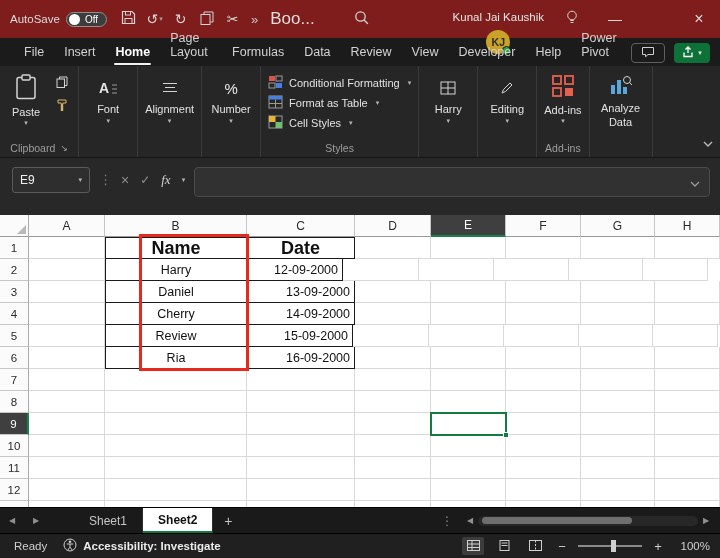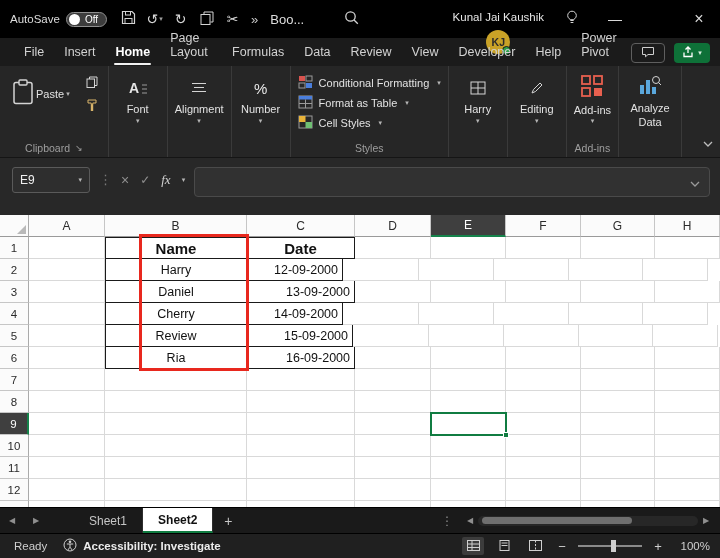--- a/index.html
+++ b/index.html
@@ -1,33 +1,33 @@
 <!DOCTYPE html>
 <html><head>
 <meta charset="utf-8">
 <style>
   * { box-sizing: border-box; margin: 0; padding: 0; }
   html,body { width:720px; height:558px; overflow:hidden; background:#1b1b1b;
     font-family:"Liberation Sans", sans-serif; }
   .app { width:720px; height:558px; display:flex; flex-direction:column; }
 
   
-  .titlebar { height:38px; background:#000000; color:#e3e3e3; display:flex; align-items:center;
+  .titlebar { height:38px; background:#7f1d1d; color:#e3e3e3; display:flex; align-items:center;
     padding-left:10px; flex:none; }
   .autosave { display:flex; align-items:center; gap:6px; margin-right:10px; }
   .as-label { font-size:11.5px; color:#dcdcdc; }
   .toggle { display:inline-flex; align-items:center; gap:5px; background:#3d3d3d;
     border:1px solid #8f8f8f; border-radius:10px; padding:1px 8px 1px 2px; }
   .knob { width:11px; height:11px; border-radius:50%; background:#fff; }
   .state { font-size:10px; color:#fff; }
   .tb-btn { width:23px; height:28px; display:flex; align-items:center; justify-content:center;
     color:#d6d6d6; font-size:14px; margin-right:3px; position:relative; }
   .mini-caret { font-size:7px; color:#9e9e9e; margin-left:1px; }
   .overflow-glyph { font-size:13px; color:#c9c9c9; margin:0 12px 0 4px; }
-  .doc-title { font-size:13px; color:#dedede; margin-right:34px; }
+  .doc-title { font-size:17px; color:#dedede; margin-right:34px; }
   .search-btn { width:26px; height:28px; display:flex; align-items:center; justify-content:center; }
   .user-cluster { margin-left:auto; display:flex; align-items:center; gap:7px;flex-direction:column; }
   .user-name { font-size:11.5px; color:#e6e6e6; white-space:nowrap; }
   .avatar { width:24px; height:24px; border-radius:50%; background:#c9a227; color:#2a2a2a;
     font-size:10.5px; font-weight:bold; display:flex; align-items:center; justify-content:center;
     position:relative; }
   .avatar::after { content:""; position:absolute; right:-1px; bottom:-1px; width:7px; height:7px;
     border-radius:50%; background:#31a24c; border:1.5px solid #1b1b1b; }
   .bulb-btn { width:28px; height:28px; display:flex; align-items:center; justify-content:center;
     margin-left:14px; }
@@ -53,21 +53,21 @@
 
   
   .ribbon { height:92px; background:#262626; display:flex; position:relative;
     border-bottom:1px solid #151515; flex:none; }
   .rgroup { display:flex; flex-direction:column; align-items:center; border-right:1px solid #3a3a3a;
     padding:6px 7px 0; position:relative; }
   .glabel { margin-top:auto; margin-bottom:3px; font-size:10.5px; color:#9e9e9e; display:flex;
     align-items:center; gap:5px; }
   .launcher { font-size:9px; color:#9e9e9e; }
   .clip-row { display:flex; gap:8px; }
-  .paste-btn { display:flex; flex-direction:row; align-items:center; gap:2px; padding:2px 5px; }
+  .paste-btn { display:flex; flex-direction:column; align-items:center; gap:2px; padding:2px 5px; }
   .btn-label { font-size:11px; color:#e2e2e2; }
   .caret { font-size:7px; color:#b5b5b5; line-height:6px; }
   .mini-col { display:flex; flex-direction:column; gap:8px; padding-top:3px; }
   .mini-icon { width:18px; height:16px; display:flex; align-items:center; justify-content:center; }
   .vgroup { display:flex; flex-direction:column; align-items:center; gap:3px; padding-top:4px;
     min-width:44px; }
   .vgroup .icon-slot { height:24px; display:flex; align-items:center; justify-content:center; }
   .vgroup .btn-label { font-size:11px; }
   .glyph-pct { font-size:15px; color:#e8e8e8; }
   .styles-col { display:flex; flex-direction:column; gap:4px; align-items:flex-start; padding-top:3px; }
@@ -101,21 +101,21 @@
     border-left:9px solid transparent; border-bottom:9px solid #b9b9b9; }
   .col-h { height:22px; background:#fbfbfb; border-right:1px solid #c6c6c6; border-bottom:1px solid #9a9a9a;
     font-size:12px; color:#2b2b2b; display:flex; align-items:center; justify-content:center; flex:none; }
   .col-h.sel { background:#3f3f3f; color:#fff; border-bottom:2px solid #15834b; }
   .grow { display:flex; height:22px; }
   .row-h { width:29px; background:#fbfbfb; border-right:1px solid #aaa; border-bottom:1px solid #c6c6c6;
     font-size:11.5px; color:#2b2b2b; display:flex; align-items:center; justify-content:center; flex:none; }
   .row-h.sel { background:#3f3f3f; color:#fff; border-right:2px solid #15834b; }
   .cell { border-right:1px solid #d9d9d9; border-bottom:1px solid #d9d9d9; font-size:12.5px;
     color:#111; display:flex; align-items:center; padding:0 4px; flex:none; }
-  .cell.b { font-weight:bold; font-size:15px; }
+  .cell.b { font-weight:bold; font-size:18px; }
   .cell.a-center { justify-content:center; }
   .cell.a-right { justify-content:flex-end; }
   .cell.tbl { border-right:1px solid #1a1a1a; border-bottom:1px solid #1a1a1a; }
   .cell.tbl-l { border-left:1px solid #1a1a1a; }
   .cell.tbl-t { border-top:1px solid #1a1a1a; }
   .red-annotation { position:absolute; left:139px; top:19px; width:110px; height:137px;
     border:3px solid #e8281e; z-index:5; pointer-events:none; }
   .active-cell { position:absolute; border:2px solid #107c41; z-index:4; }
   .fill-handle { position:absolute; right:-4px; bottom:-4px; width:6px; height:6px;
     background:#107c41; border:1px solid #fff; }
@@ -479,21 +479,21 @@
           <div class="cell" style="width: 76px;"></div>
           <div class="cell" style="width: 75px;"></div>
           <div class="cell" style="width: 75px;"></div>
           <div class="cell" style="width: 74px;"></div>
           <div class="cell" style="width: 65px;"></div>
         </div>
         <div class="grow">
           <div class="row-h">4</div>
           <div class="cell" style="width: 76px;"></div>
           <div class="cell tbl tbl-l a-center" style="width: 142px;">Cherry</div>
-          <div class="cell tbl a-right" style="width: 96px;">14-09-2000</div>
+          <div class="cell tbl a-right" style="width: 108px;">14-09-2000</div>
           <div class="cell" style="width: 76px;"></div>
           <div class="cell" style="width: 75px;"></div>
           <div class="cell" style="width: 75px;"></div>
           <div class="cell" style="width: 74px;"></div>
           <div class="cell" style="width: 65px;"></div>
         </div>
         <div class="grow">
           <div class="row-h">5</div>
           <div class="cell" style="width: 76px;"></div>
           <div class="cell tbl tbl-l a-center" style="width: 142px;">Review</div>

